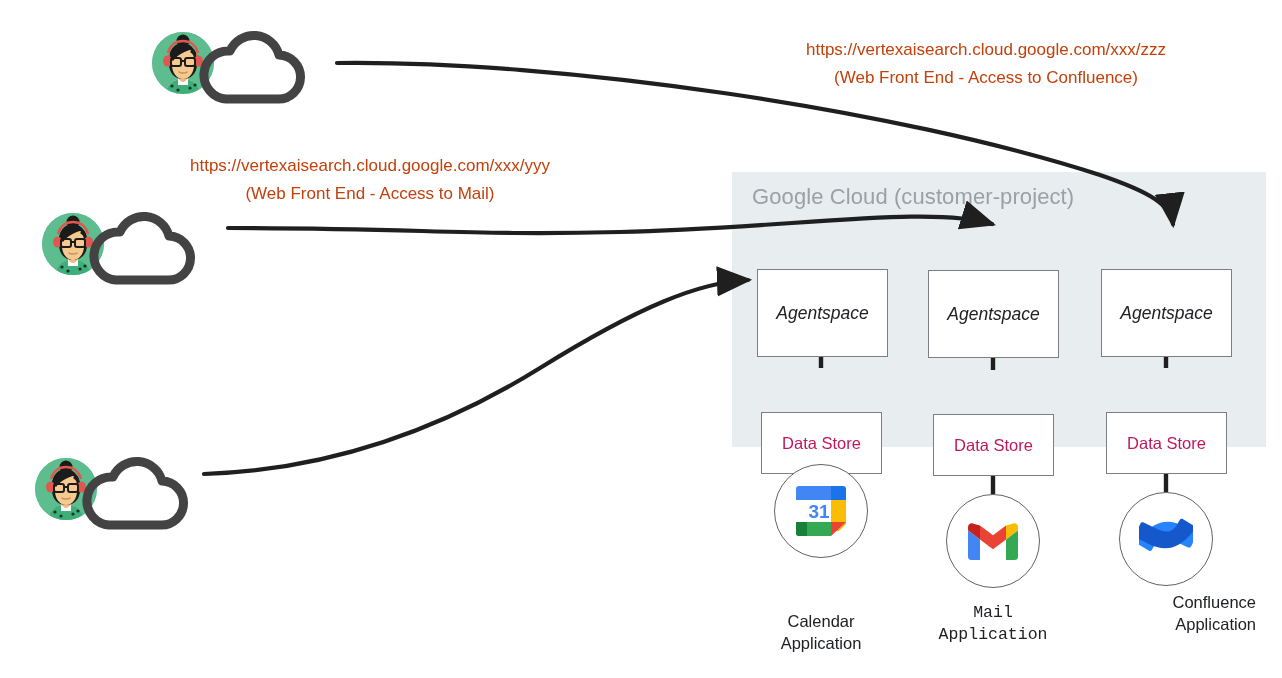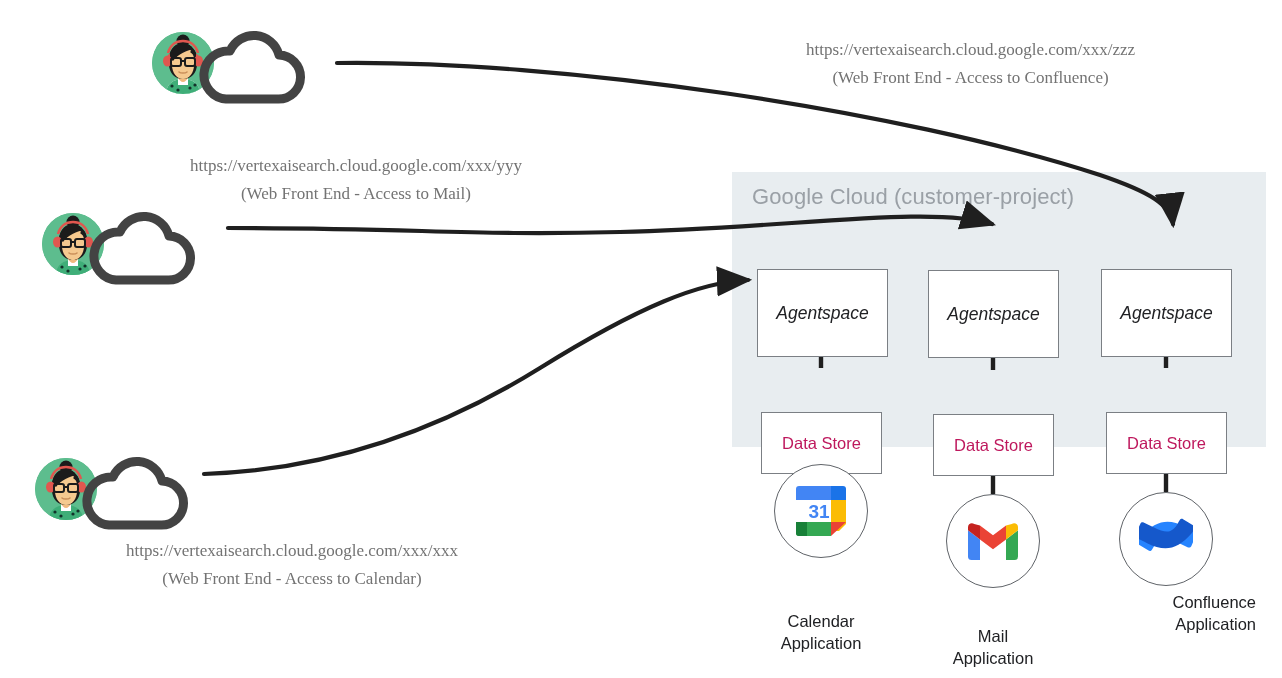--- a/index.html
+++ b/index.html
@@ -113,23 +113,22 @@
     left: 40px;
     top: -3px;
   }
 
   
   .url-label {
     position: absolute;
     text-align: center;
     font-size: 17px;
     line-height: 1.62;
-    color: #737373;
+    color: #c2410c;
     white-space: nowrap;
-    font-family: Liberation Serif, serif;
   }
   .url-label .l2 { display: block; }
 </style>
 </head>
 <body>
 
 <div id="canvas">
 
   <div class="cloud-container"></div>
   <div class="cloud-container-label">Google Cloud (customer-project)</div>
@@ -204,21 +203,21 @@
     <svg width="54" height="52" viewBox="0 0 54 52">
       <path d="M3 32.5c-.9 1.5-1.9 3.1-2.7 4.4-.7 1.2-.3 2.8.9 3.5l11.4 7c1.2.8 2.9.4 3.6-.9.7-1.1 1.6-2.6 2.5-4.2 6.7-11 13.4-9.6 25.5-3.8l11.3 5.4c1.3.6 2.9.1 3.5-1.3l5.4-12.3c.6-1.3 0-2.9-1.3-3.5-2.4-1.1-7.1-3.3-11.4-5.4C35.2 12.6 21.9 13.1 3 32.5z" transform="translate(-2,-6) scale(0.92)" fill="#2684ff"></path>
       <path d="M51 19.5c.9-1.5 1.9-3.1 2.7-4.4.7-1.2.3-2.8-.9-3.5l-11.4-7c-1.2-.8-2.9-.4-3.6.9-.7 1.1-1.6 2.6-2.5 4.2-6.7 11-13.4 9.6-25.5 3.8L-1.5 8.1c-1.3-.6-2.9-.1-3.5 1.3L-10.4 21.7c-.6 1.3 0 2.9 1.3 3.5 2.4 1.1 7.1 3.3 11.4 5.4 18.5 8.8 31.8 8.3 48.7-11.1z" transform="translate(6,2) scale(0.92)" fill="#1558cb"></path>
     </svg>
   </div>
 
   <div class="app-caption" style="left:731px; top:611px;">
     <span>Calendar</span><br>
     <span>Application</span>
   </div>
-  <div class="app-caption" style="left:903px; top:626px;">
+  <div class="app-caption" style="left:903px; top:602px;font-family:Liberation Mono, monospace;">
     <span>Mail</span><br>
     <span>Application</span>
   </div>
   <div class="app-caption" style="left:1076px; top:592px;text-align:right;">
     <span>Confluence</span><br>
     <span>Application</span>
   </div>
 
   <div class="user-group" style="left:152px; top:32px;">
     <div class="avatar">
@@ -316,18 +315,14 @@
   <div class="url-label" style="left:806px; top:36px;">
     <span>https://vertexaisearch.cloud.google.com/xxx/zzz</span>
     <span class="l2">(Web Front End - Access to Confluence)</span>
   </div>
 
   <div class="url-label" style="left:190px; top:152px;">
     <span>https://vertexaisearch.cloud.google.com/xxx/yyy</span>
     <span class="l2">(Web Front End - Access to Mail)</span>
   </div>
 
-  <div class="url-label" style="left:126px; top:537px;">
-    <span>https://vertexaisearch.cloud.google.com/xxx/xxx</span>
-    <span class="l2">(Web Front End - Access to Calendar)</span>
-  </div>
 
 </div>
 
 </body></html>

